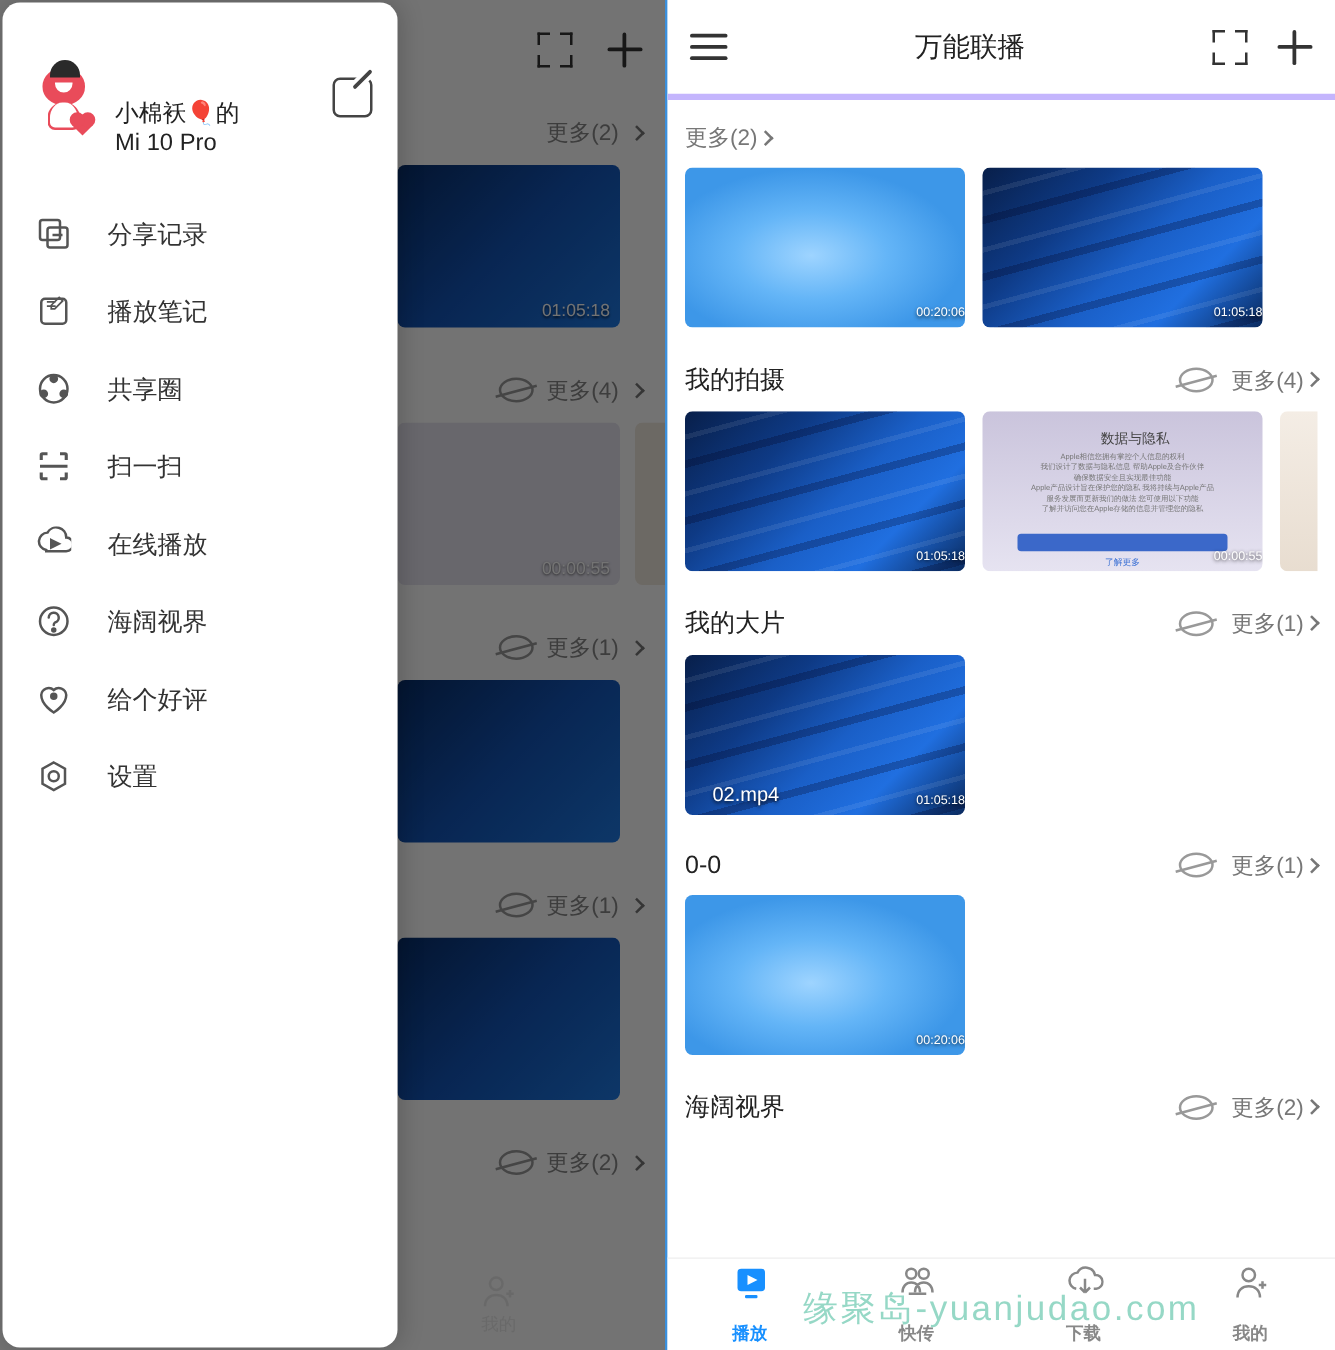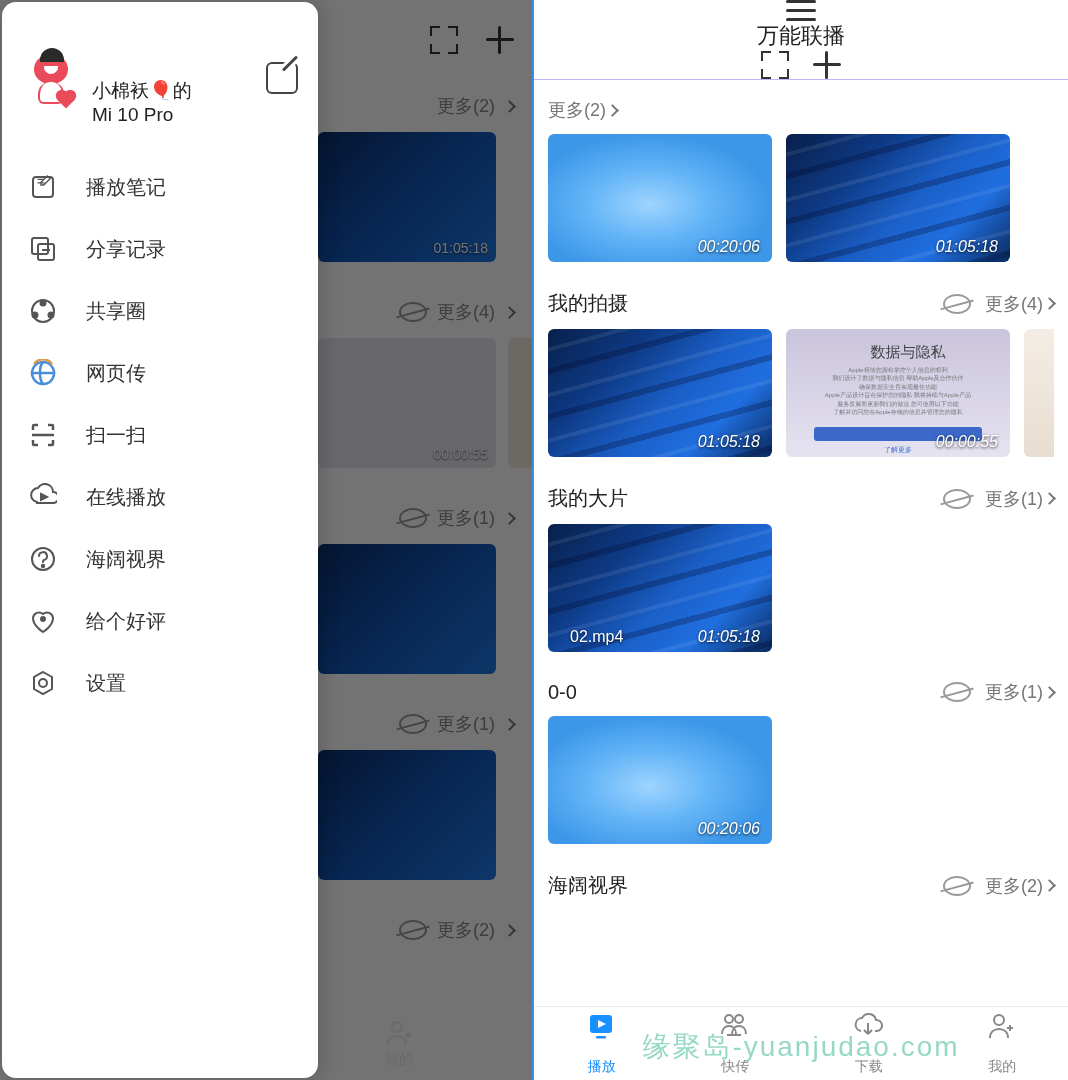--- a/index.html
+++ b/index.html
@@ -42,21 +42,21 @@
 .menu-item { display: flex; align-items: center; padding: 16px 26px; gap: 28px; cursor: pointer; }
 .menu-icon { width: 30px; height: 30px; display: flex; align-items: center; justify-content: center; color: #555; flex-shrink: 0; }
 .menu-label { font-size: 20px; color: #333; }
 
 .left-bottom-nav { position: absolute; bottom: 0; left: 0; right: 0; height: 74px; display: flex; justify-content: space-around; align-items: center; z-index: 5; }
 .nav-item { display: flex; flex-direction: column; align-items: center; gap: 3px; color: #888; font-size: 14px; }
 .nav-item.dim { opacity: .7; color: #666; }
 .nav-icon { width: 30px; height: 30px; display: flex; align-items: center; justify-content: center; }
 
 
-.right-header { height: 80px; display: flex; align-items: center; padding: 0 18px; border-bottom: 1px solid #c4b5fd; flex-direction: column; }
+.right-header { height: 80px; display: flex; align-items: center; padding: 0 18px; border-bottom: 5px solid #c4b5fd; }
 .hamburger { width: 30px; display: flex; flex-direction: column; gap: 6px; }
 .hamburger span { height: 3px; background: #333; border-radius: 2px; }
 .right-title { flex: 1; text-align: center; font-size: 22px; font-weight: 500; color: #222; }
 .header-actions { display: flex; gap: 24px; align-items: center; }
 .scan-icon { width: 28px; height: 28px; position: relative; }
 .scan-icon span { position: absolute; width: 10px; height: 10px; border: 2.5px solid #333; }
 .scan-icon .tl { top:0; left:0; border-right:none; border-bottom:none; }
 .scan-icon .tr { top:0; right:0; border-left:none; border-bottom:none; }
 .scan-icon .bl { bottom:0; left:0; border-right:none; border-top:none; }
 .scan-icon .br { bottom:0; right:0; border-left:none; border-top:none; }
@@ -71,29 +71,29 @@
 .section-title { font-size: 20px; color: #222; font-weight: 500; flex: 1; }
 .section-meta { display: flex; align-items: center; gap: 14px; }
 .more-link { color: #777; font-size: 18px; display: flex; align-items: center; gap: 2px; }
 .chevron { width: 9px; height: 9px; border-right: 2.5px solid #777; border-top: 2.5px solid #777; transform: rotate(45deg); }
 .thumbs { display: flex; gap: 14px; overflow: hidden; }
 .thumb { position: relative; width: 224px; height: 128px; border-radius: 6px; flex-shrink: 0; overflow: hidden; }
 .thumb-blue-light { background: radial-gradient(ellipse at 45% 55%, #9ed4ff 0%, #64b5f7 35%, #3d97e8 70%); }
 .thumb-blue-dark { background: linear-gradient(135deg, #081f4a 0%, #0e3a85 30%, #1a5fc7 55%, #206fe0 75%, #0a2a5e 100%); position: relative; }
 .thumb-blue-dark::after { content:''; position:absolute; inset:0; background: repeating-linear-gradient(165deg, transparent 0 18px, rgba(255,255,255,.08) 18px 22px, transparent 22px 38px, rgba(0,0,30,.25) 38px 44px); }
 .thumb-doc { background: linear-gradient(#cac4dc,#e6e3f1); display:flex; flex-direction:column; align-items:center; padding:8px 14px 0; font-size:7px; color:#777; }
-.thumb-doc-title { font-size: 15px; color:#444; margin:6px 0 4px;padding-left:20px; }
+.thumb-doc-title { font-size: 11px; color:#444; margin:6px 0 4px;padding-left:20px; }
 .thumb-doc-btn { margin-top:auto; width:86%; height:14px; background:#3b68c9; border-radius:3px; margin-bottom:4px; position:relative; z-index:2; }
 .thumb-doc-link { font-size:7px; color:#3b70d4; margin-bottom:2px; }
 .thumb-photo { background: linear-gradient(#f4ede5,#e8ddd0); }
-.dur { position: absolute; right: 12px; bottom: 6px; color: #fff; font-size: 16px; font-weight: 500; text-shadow: 0 1px 3px rgba(0,0,0,.8); z-index: 3; font-style: italic; }
+.dur { position: absolute; right: 0; bottom: 6px; color: #fff; font-size: 10px; font-weight: 500; text-shadow: 0 1px 3px rgba(0,0,0,.8); z-index: 3; }
 .fname { position: absolute; left: 10px; bottom: 6px; color: #fff; font-size: 16px; font-weight: 500; text-shadow: 0 1px 3px rgba(0,0,0,.8); z-index:3;margin-left:12px; }
 
 .right-bottom-nav { position: absolute; bottom: 0; left: 0; right: 0; height: 74px; display: flex; justify-content: space-around; align-items: center; border-top: 1px solid #eee; background: #fff; }
-.rnav-item { display: flex; flex-direction: column; align-items: flex-end; gap: 17px; font-size: 14px; color: #888; }
+.rnav-item { display: flex; flex-direction: column; align-items: flex-start; gap: 17px; font-size: 14px; color: #888; font-weight: bold; }
 .rnav-item.active { color: #1890ff; }
 
 .watermark { position: absolute; bottom: 14px; left: 50%; transform: translateX(-50%); font-size: 28px; color: rgba(80,190,160,.6); letter-spacing: 2px; z-index: 50; pointer-events: none; white-space: nowrap; font-weight: 400; margin-top: 11px; }
 
 
 svg { display: block; }
 </style>
 </head>
 <body>
 
@@ -164,55 +164,46 @@
       <div class="drawer-title">
         <div class="drawer-title-line"><span>小棉袄</span><span class="balloon">🎈</span><span>的</span></div>
         <div class="drawer-title-line">Mi 10 Pro</div>
       </div>
       <div class="edit-btn"></div>
     </div>
     <div class="drawer-menu" id="drawer-menu">
         <div class="menu-item">
           <div class="menu-icon">
             <svg width="28" height="28" viewBox="0 0 28 28" fill="none" stroke="#555" stroke-width="2">
-              <rect x="4" y="4" width="20" height="20" rx="3"></rect>
-              <path d="M9 10h10M9 15h10m4-10l4 4-9 9h-4v-4z" transform="translate(-2,-2) scale(.7) translate(6,2)"></path>
-            </svg>
-          </div>
-          <span class="menu-label">播放笔记</span>
-        </div>
-        <div class="menu-item">
-          <div class="menu-icon">
-            <svg width="28" height="28" viewBox="0 0 28 28" fill="none" stroke="#555" stroke-width="2">
               <rect x="3" y="3" width="16" height="16" rx="2"></rect>
               <rect x="9" y="9" width="16" height="16" rx="2"></rect>
               <path d="M13 15h8"></path>
             </svg>
           </div>
           <span class="menu-label">分享记录</span>
+        </div>
+        <div class="menu-item">
+          <div class="menu-icon">
+            <svg width="28" height="28" viewBox="0 0 28 28" fill="none" stroke="#555" stroke-width="2">
+              <rect x="4" y="4" width="20" height="20" rx="3"></rect>
+              <path d="M9 10h10M9 15h10m4-10l4 4-9 9h-4v-4z" transform="translate(-2,-2) scale(.7) translate(6,2)"></path>
+            </svg>
+          </div>
+          <span class="menu-label">播放笔记</span>
         </div>
         <div class="menu-item">
           <div class="menu-icon">
             <svg width="28" height="28" viewBox="0 0 28 28" fill="none" stroke="#555" stroke-width="2">
               <circle cx="14" cy="14" r="11"></circle>
               <circle cx="14" cy="6" r="2.5" fill="#555"></circle>
               <circle cx="6" cy="18" r="2.5" fill="#555"></circle>
               <circle cx="22" cy="18" r="2.5" fill="#555"></circle>
             </svg>
           </div>
           <span class="menu-label">共享圈</span>
-        </div>
-        <div class="menu-item">
-          <div class="menu-icon">
-            <svg width="28" height="28" viewBox="0 0 28 28" fill="none" stroke="#3b7cc9" stroke-width="2.5">
-              <path d="M14 3a11 11 0 1 0 .1 0zM14 3c-4 4-4 18 0 22M3 14h22" stroke="#4a8ed8"></path>
-              <path d="M23 5a11 11 0 0 0-18 0" stroke="#d94"></path>
-            </svg>
-          </div>
-          <span class="menu-label">网页传</span>
         </div>
         <div class="menu-item">
           <div class="menu-icon">
             <svg width="28" height="28" viewBox="0 0 28 28" fill="none" stroke="#555" stroke-width="2.5">
               <path d="M4 9V5a1 1 0 0 1 1-1h4M19 4h4a1 1 0 0 1 1 1v4M24 19v4a1 1 0 0 1-1 1h-4M9 24H5a1 1 0 0 1-1-1v-4M3 14h22"></path>
             </svg>
           </div>
           <span class="menu-label">扫一扫</span>
         </div>
         <div class="menu-item">

